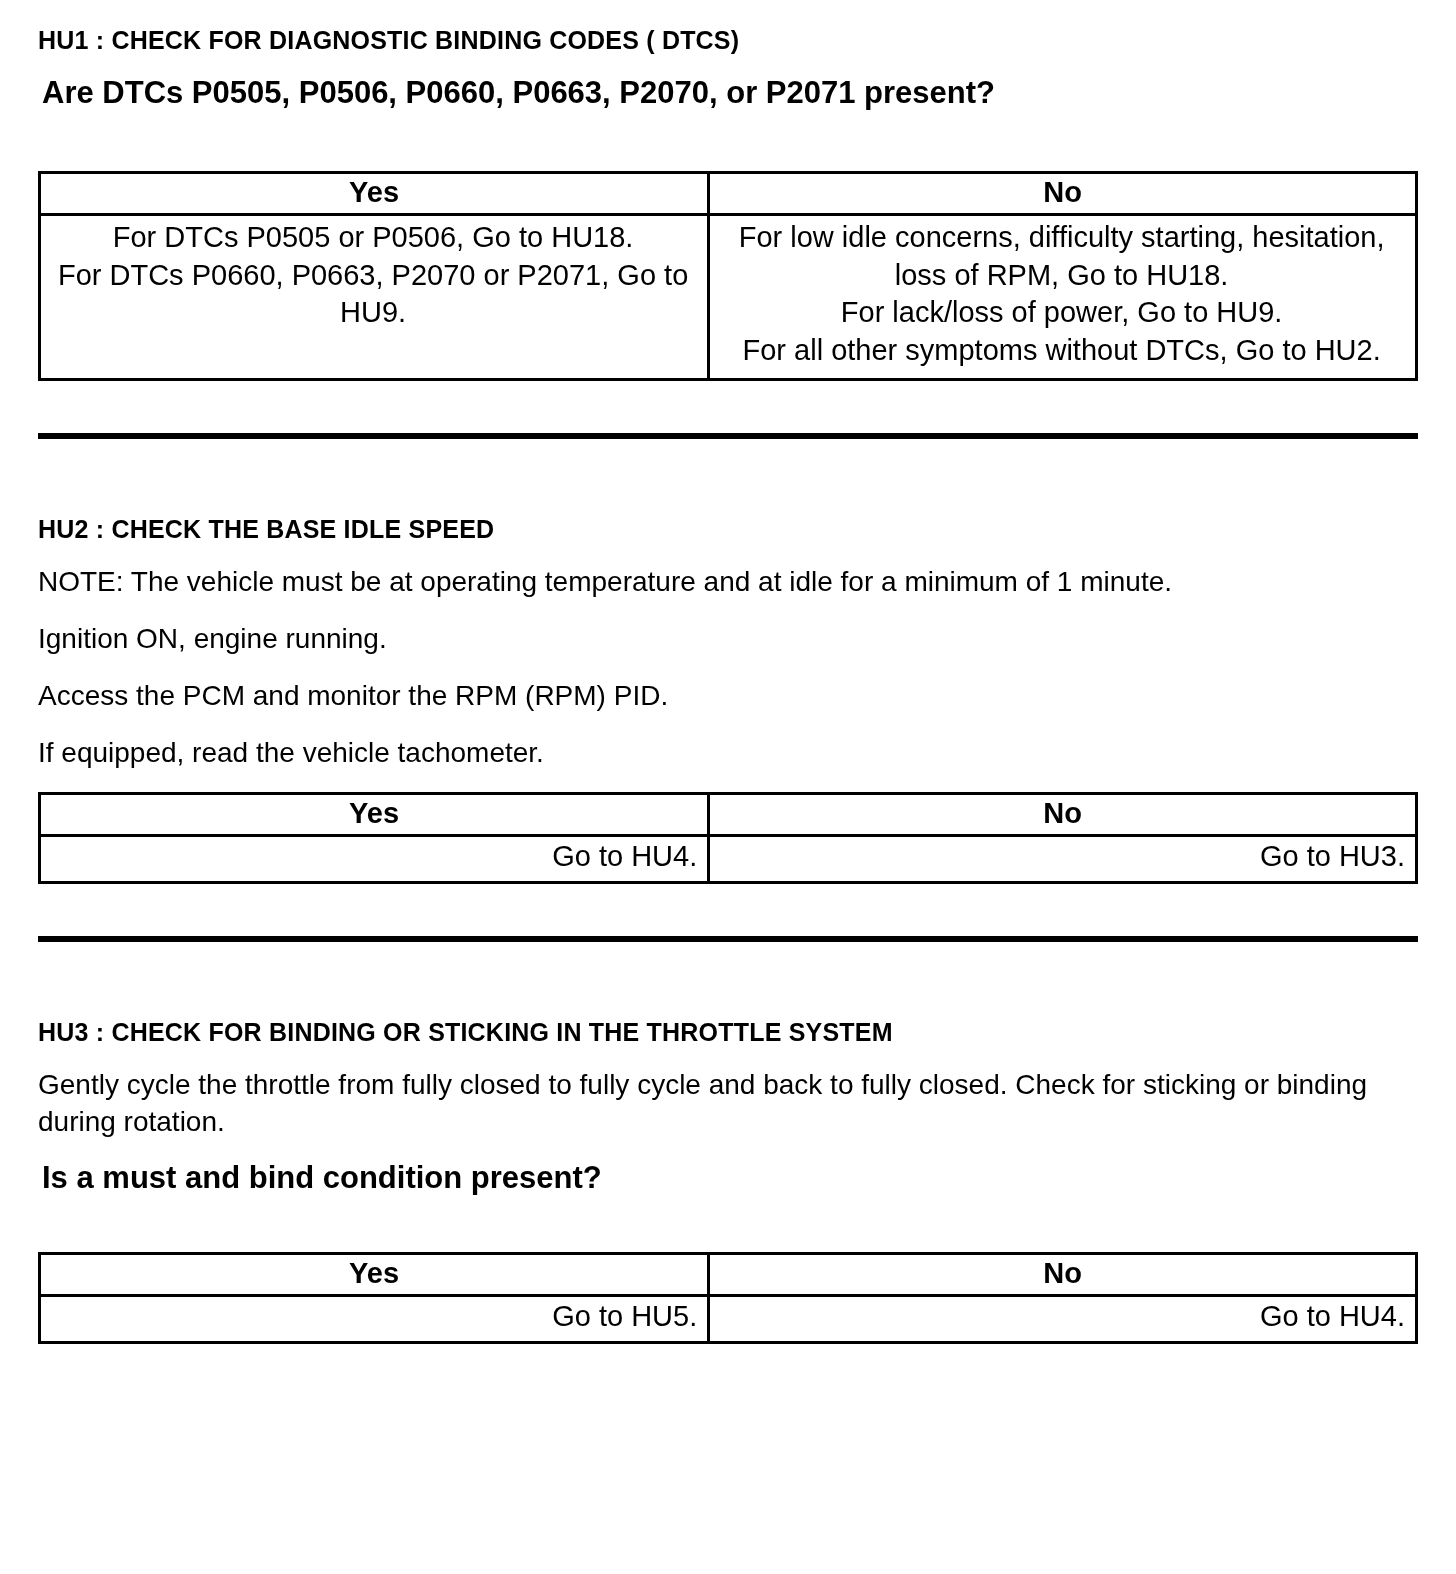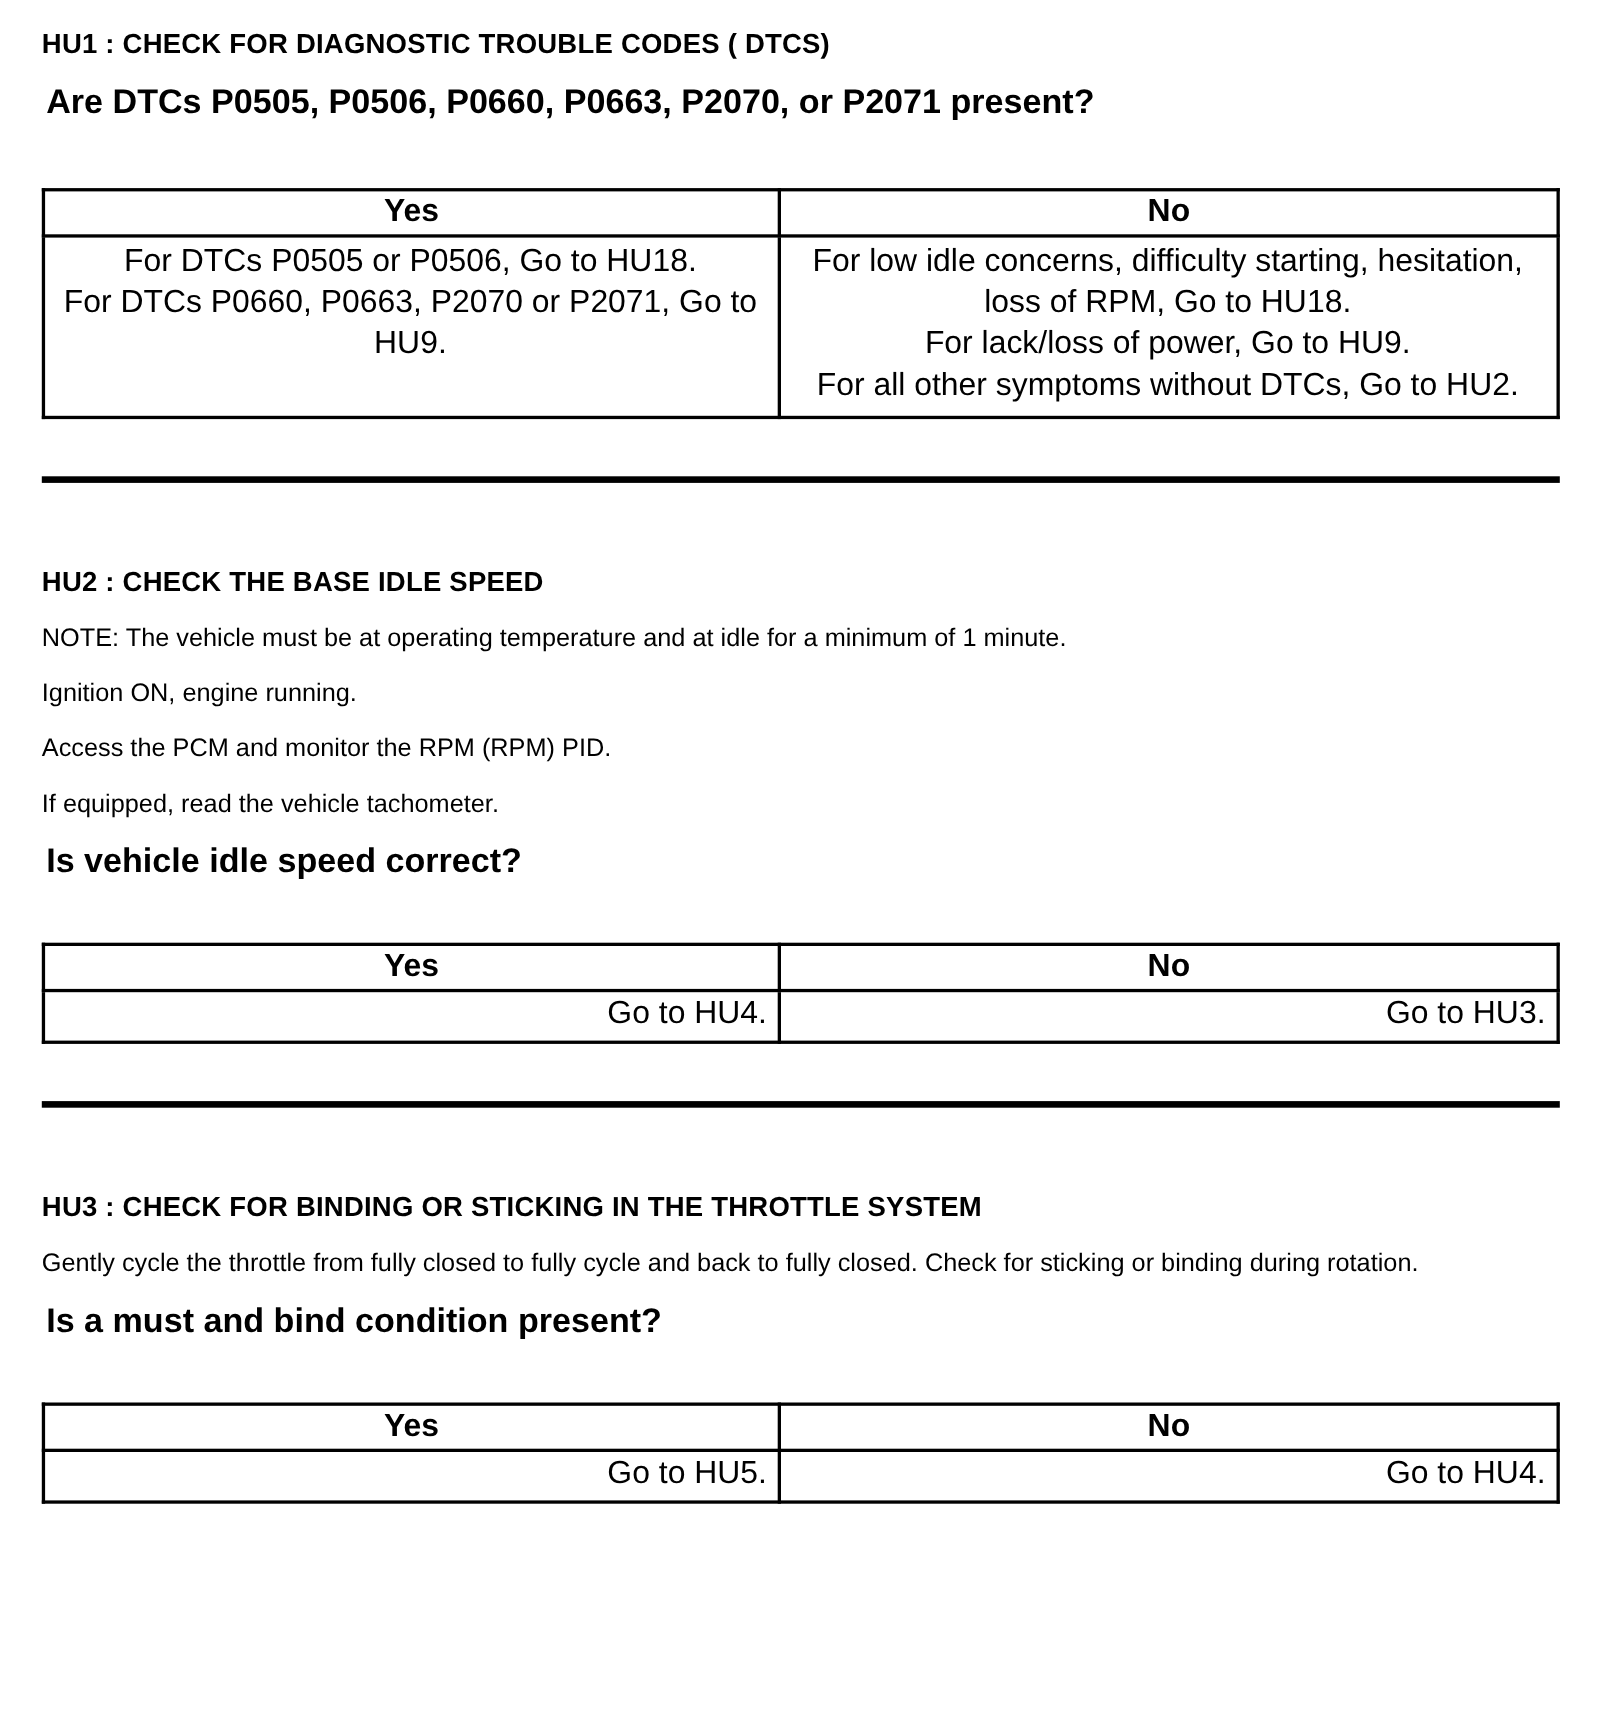--- a/index.html
+++ b/index.html
@@ -22,21 +22,21 @@
   }
   .question {
     font-size: 31px;
     font-weight: bold;
     margin: 0 0 60px 4px;
   }
   .question.tight {
     margin-bottom: 56px;
   }
   .body-text {
-    font-size: 23px;
+    font-size: 28px;
     line-height: 1.32;
     margin: 0 0 20px 0;
   }
   table.decision-table {
     width: 100%;
     border-collapse: collapse;
     table-layout: fixed;
   }
   table.decision-table, table.decision-table th, table.decision-table td {
     border: 3px solid #000000;
@@ -70,21 +70,21 @@
   }
   section { margin: 0; }
   .para-group { margin-bottom: 10px; }
 </style>
 </head>
 <body>
 
 <div>
 
   <section>
-    <h2 class="step-heading">HU1 : CHECK FOR DIAGNOSTIC TROUBLE CODES ( DTCS)</h2>
+    <h2 class="step-heading">HU1 : CHECK FOR DIAGNOSTIC BINDING CODES ( DTCS)</h2>
     <p class="question">Are DTCs P0505, P0506, P0660, P0663, P2070, or P2071 present?</p>
     <table class="decision-table">
       <colgroup>
           <col class="col-yes">
           <col class="col-no">
         </colgroup>
       <thead>
         <tr>
           <th>Yes</th>
           <th>No</th>
@@ -105,21 +105,20 @@
   <div class="rule"></div>
 
   <section>
     <h2 class="step-heading">HU2 : CHECK THE BASE IDLE SPEED</h2>
     <div class="para-group">
       <p class="body-text">NOTE: The vehicle must be at operating temperature and at idle for a minimum of 1 minute.</p>
       <p class="body-text">Ignition ON, engine running.</p>
       <p class="body-text">Access the PCM and monitor the RPM (RPM) PID.</p>
       <p class="body-text">If equipped, read the vehicle tachometer.</p>
     </div>
-    <p class="question tight">Is vehicle idle speed correct?</p>
     <table class="decision-table">
       <colgroup>
           <col class="col-yes">
           <col class="col-no">
         </colgroup>
       <thead>
         <tr>
           <th>Yes</th>
           <th>No</th>
         </tr>

